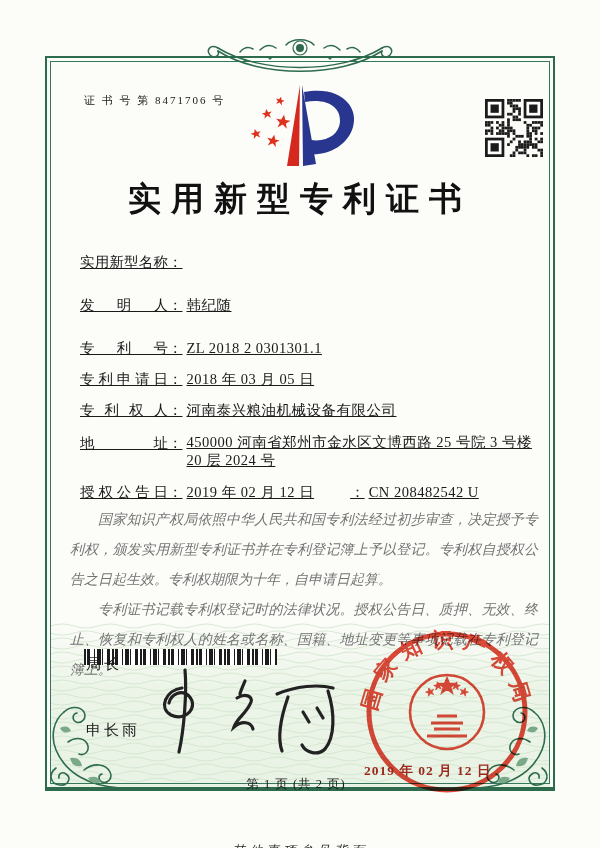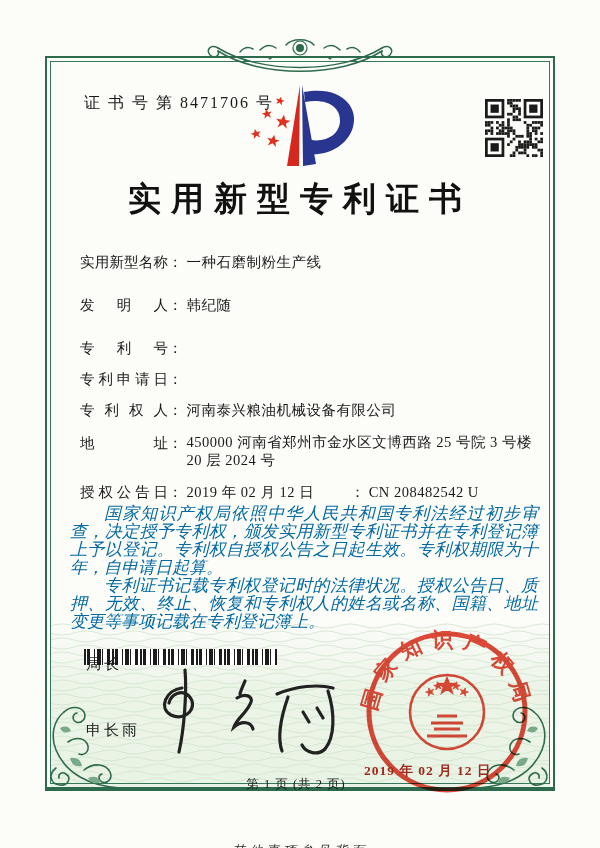--- a/index.html
+++ b/index.html
@@ -17,37 +17,37 @@
     border:1px solid #35775a;}
   
   .waves{position:absolute;left:50px;top:622px;
     background:linear-gradient(180deg,rgba(233,243,229,0) 0%,rgba(233,243,229,.85) 40%,#e9f3e5 100%);}
   
   .garland{position:absolute;left:200px;top:36px;}
   .corner{position:absolute;}
   .corner.bl{left:40px;top:698px;}
   .corner.br{left:472px;top:698px;transform:scaleX(-1);}
   
-  .cert-no{position:absolute;left:84px;top:93px;font-size:16px;letter-spacing:2px;}
+  .cert-no{position:absolute;left:84px;top:93px;font-size:11px;letter-spacing:2px;}
   .logo{position:absolute;left:243px;top:82px;}
   .qr{position:absolute;left:485px;top:99px;}
   .title{position:absolute;left:0;right:0;top:177px;text-align:center;
     font-size:33px;font-weight:bold;letter-spacing:10px;color:#111;}
   
-  .fields{position:absolute;left:80px;top:252px;width:458px;font-size:14.5px;line-height:20px;}
+  .fields{position:absolute;left:80px;top:252px;width:458px;font-size:14.5px;line-height:20px;text-decoration:underline;}
   .frow{display:flex;align-items:flex-start;}
   .flabel{display:inline-block;width:88px;text-align:justify;text-align-last:justify;flex:0 0 88px;}
   .fcolon{flex:0 0 auto;margin-right:4px;}
   .fvalue{letter-spacing:.5px;}
   .mb-lg{margin-bottom:23px;} .mb-md{margin-bottom:11px;} .mb-sm{margin-bottom:13px;}
   .addr .fvalue{width:352px;line-height:18px;}
   .pair2{margin-left:36px;display:flex;}
   
   .paras{position:absolute;left:70px;top:505px;width:468px;
-    font-size:17px;line-height:18px;font-style:italic;color:#0369a1;text-align:justify;}
+    font-size:14px;line-height:30px;font-style:italic;color:#737373;text-align:justify;}
   .paras p{margin:0;text-indent:2em;}
   
   .barcode{position:absolute;left:84px;top:649px;width:193px;height:16px;
     background:repeating-linear-gradient(90deg,
       #1c1c1c 0 2px,#fff 2px 3px,#1c1c1c 3px 6px,#fff 6px 10px,
       #1c1c1c 10px 11px,#fff 11px 13px,#1c1c1c 13px 17px,#fff 17px 18px,
       #1c1c1c 18px 19px,#fff 19px 23px,#1c1c1c 23px 26px,#fff 26px 28px);}
   .signer-title{position:absolute;left:86px;top:655px;font-size:15px;letter-spacing:3px;
     font-family:"Liberation Sans","DejaVu Sans",sans-serif;}
   .signer-name{position:absolute;left:86px;top:721px;font-size:15px;letter-spacing:3px;
@@ -298,34 +298,35 @@
     <rect x="2.761904761904762" y="41.42857142857143" width="13.80952380952381" height="13.80952380952381" fill="#fff"></rect>
     <rect x="5.523809523809524" y="44.19047619047619" width="8.285714285714285" height="8.285714285714285" fill="#1b1b1b"></rect>
   </svg>
 
 <div class="title">实用新型专利证书</div>
 
 <div class="fields">
   <div class="frow mb-lg">
     <span class="flabel">实用新型名称</span>
       <span class="fcolon">：</span>
-    <span class="fvalue">一种石磨制粉生产线</span>
   </div>
   <div class="frow mb-lg">
     <span class="flabel">发明人</span>
       <span class="fcolon">：</span>
     <span class="fvalue">韩纪随</span>
   </div>
   <div class="frow mb-md">
     <span class="flabel">专利号</span>
       <span class="fcolon">：</span>
+    <span class="fvalue">ZL 2018 2 0301301.1</span>
   </div>
   <div class="frow mb-md">
     <span class="flabel">专利申请日</span>
       <span class="fcolon">：</span>
+    <span class="fvalue">2018 年 03 月 05 日</span>
   </div>
   <div class="frow mb-sm">
     <span class="flabel">专利权人</span>
       <span class="fcolon">：</span>
     <span class="fvalue">河南泰兴粮油机械设备有限公司</span>
   </div>
   <div class="frow addr mb-sm">
     <span class="flabel">地址</span>
       <span class="fcolon">：</span>
     <span class="fvalue">450000 河南省郑州市金水区文博西路 25 号院 3 号楼 20 层 2024 号</span>

